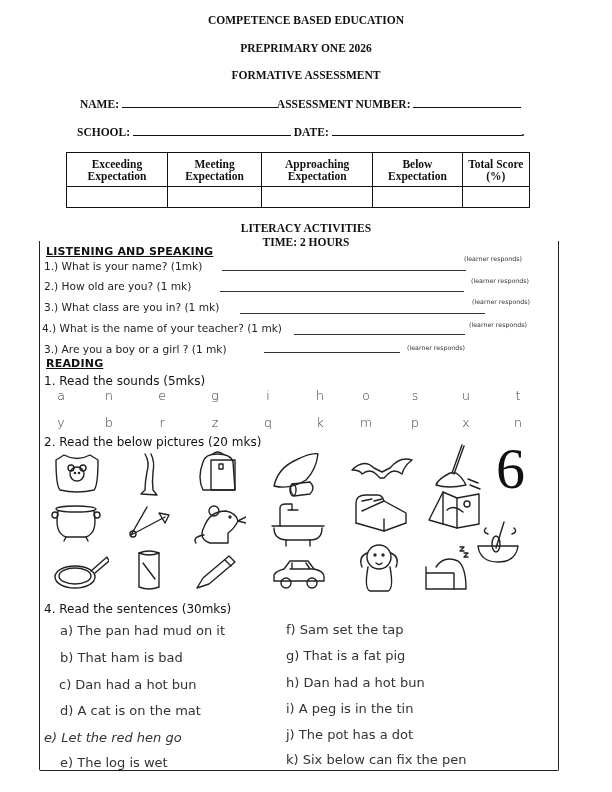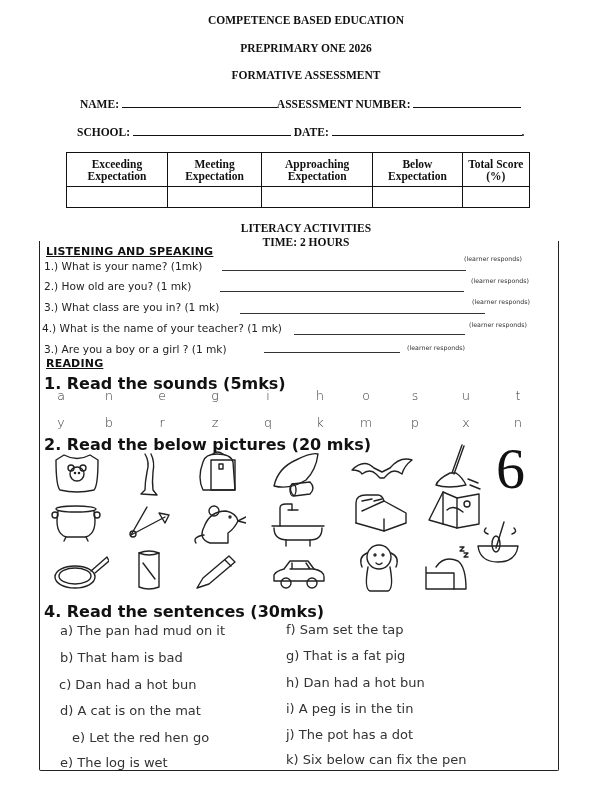--- a/index.html
+++ b/index.html
@@ -12,21 +12,21 @@
   table.rubric { position:absolute; left:66px; top:152px; width:464px; border-collapse:collapse; }
   table.rubric td { border:1px solid #111; font-family:"Liberation Serif", serif; font-weight:bold; font-size:11.5px; text-align:center; line-height:12px; padding:0; }
   table.rubric tr.hdr td { height:33px; }
   table.rubric tr.blank td { height:20px; }
   .box { position:absolute; left:39px; top:241px; width:518px; height:529px; border:1.3px solid #222; border-top:none; border-radius:0 0 2px 2px; }
   .box:before { content:""; position:absolute; right:-1.3px; top:4px; height:0; }
   .sec { font-family:"DejaVu Sans", sans-serif; font-weight:bold; font-size:11px; text-decoration:underline; letter-spacing:0.2px; }
   .q { font-family:"DejaVu Sans", sans-serif; font-size:10.6px; color:#222; }
   .resp { font-family:"DejaVu Sans", sans-serif; font-size:6.3px; color:#333; }
   .ans-line { position:absolute; border-bottom:1px solid #333; height:0; }
-  .sub { font-family:"DejaVu Sans", sans-serif; font-weight:bold; font-size:16px; }
+  .sub { font-family:"DejaVu Sans", sans-serif; font-weight:normal; font-size:12px; }
   .letter { position:absolute; font-family:"DejaVu Sans", sans-serif; font-size:12.5px; color:#333; font-weight:300; width:20px; text-align:center; }
   .sent { position:absolute; font-family:"DejaVu Sans", sans-serif; font-size:13px; color:#333; }
   .pic { position:absolute; }
   .pic svg { width:100%; height:100%; display:block; }
   .pic svg * { fill:none; stroke:#222; stroke-width:1.4; stroke-linecap:round; stroke-linejoin:round; }
   .six { position:absolute; left:496px; top:440px; font-family:"Liberation Serif", serif; font-size:58px; line-height:58px; color:#111; }
 </style>
 </head>
 <body>
 
@@ -274,21 +274,21 @@
       <path d="M36 4 L40 4 L36 8 L40 8 M40 10 L44 10 L40 14 L44 14"></path>
     </svg>
 </div>
 
 <div class="abs sub" style="left:44px; top:602px;">4. Read the sentences (30mks)</div>
 
 <div class="sent" style="left:60px; top:623px;">a) The pan had mud on it</div>
 <div class="sent" style="left:60px; top:650px;">b) That ham is bad</div>
 <div class="sent" style="left:59px; top:677px;">c) Dan had a hot bun</div>
 <div class="sent" style="left:60px; top:703px;">d) A cat is on the mat</div>
-<div class="sent" style="left:72px; top:730px;">e) Let the red hen go</div>
+<div class="sent" style="left:44px; top:730px;font-style:italic;">e) Let the red hen go</div>
 <div class="sent" style="left:60px; top:755px;">e) The log is wet</div>
 
 <div class="sent" style="left:286px; top:622px;">f) Sam set the tap</div>
 <div class="sent" style="left:286px; top:648px;">g) That is a fat pig</div>
 <div class="sent" style="left:286px; top:675px;">h) Dan had a hot bun</div>
 <div class="sent" style="left:286px; top:701px;">i) A peg is in the tin</div>
 <div class="sent" style="left:286px; top:727px;">j) The pot has a dot</div>
 <div class="sent" style="left:286px; top:752px;">k) Six below can fix the pen</div>
 
 </body></html>

